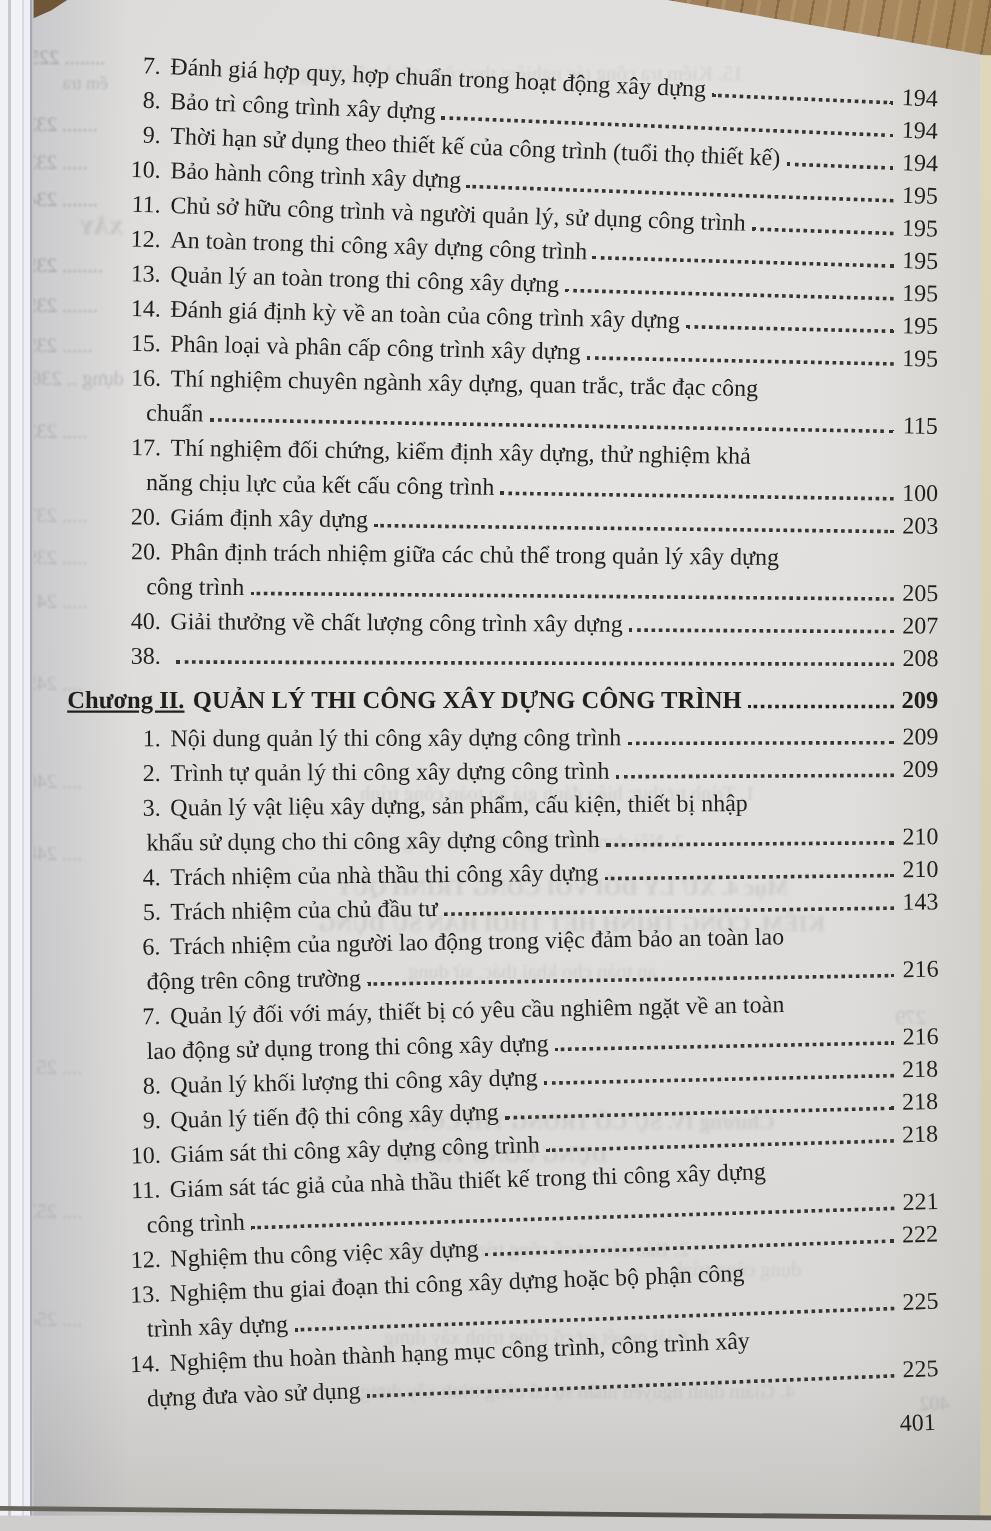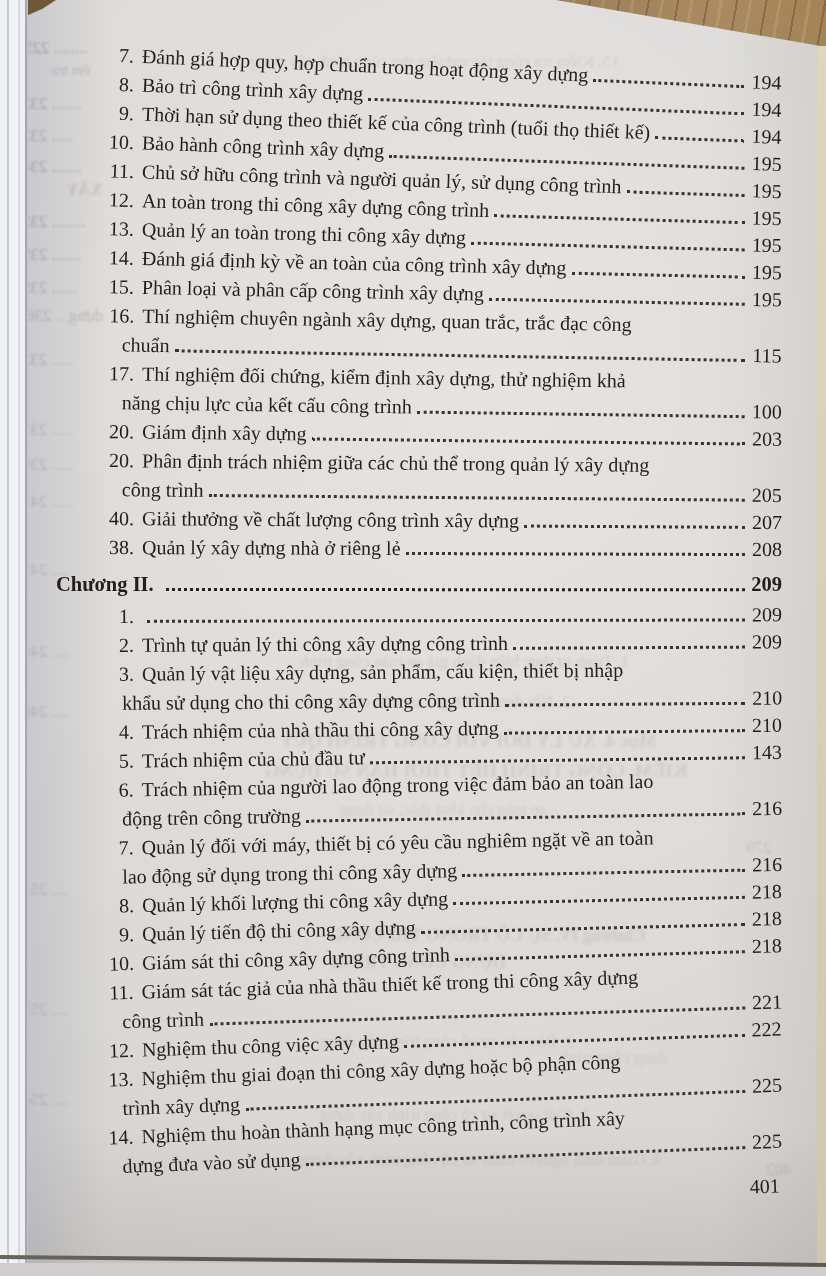--- a/index.html
+++ b/index.html
@@ -38,21 +38,21 @@
   
   .toc{position:absolute;left:0;top:0;right:0;z-index:2;padding:40px 44px 0 96px;color:#221f1a;}
   .entry{line-height:29px;font-size:20px;transform-origin:0 50%;}
   .line{display:flex;align-items:baseline;}
   .no{flex:none;width:46px;text-align:right;padding-right:8px;box-sizing:border-box;}
   .txt{white-space:nowrap;}
   .cont{padding-left:26px;}
   .dots{flex:1 1 auto;min-width:10px;border-bottom:3px dotted #37342d;margin:0 3px 5px 5px;}
   .pg{flex:none;min-width:34px;text-align:right;}
   .chapter{font-weight:bold;font-size:20.5px;margin:8px 0 3px -40px;}
-  .chapter .no{width:auto;padding-right:7px;}
+  .chapter .no{width:auto;padding-right:7px;text-decoration:underline;}
   .chapter .dots{border-bottom-color:#26231d;}
   .folio{margin-top:5px;text-align:right;font-size:20px;transform:rotate(-2.1deg);padding-right:2px;}
 
   
   .ghost{position:absolute;z-index:1;white-space:nowrap;color:#7b7780;
     transform:scaleX(-1);filter:blur(1.1px);font-size:17px;}
   .ghost.b{font-weight:bold;color:#8b867e;filter:blur(1.5px);}
 </style>
 </head>
 <body>
@@ -183,35 +183,36 @@
       <div class="line">
         <span class="no">40.</span>
         <span class="txt">Giải thưởng về chất lượng công trình xây dựng</span>
         <span class="dots"></span>
         <span class="pg">207</span>
       </div>
     </div>
     <div class="entry" style="transform: rotate(0.18deg);">
       <div class="line">
         <span class="no">38.</span>
-        <span class="txt">Quản lý xây dựng nhà ở riêng lẻ</span>
         <span class="dots"></span>
         <span class="pg">208</span>
       </div>
     </div>
     <div class="entry chapter" style="transform: rotate(0.02deg);">
       <div class="line">
         <span class="no">Chương II.</span>
+        <span class="txt">QUẢN LÝ THI CÔNG XÂY DỰNG CÔNG TRÌNH</span>
         <span class="dots"></span>
         <span class="pg">209</span>
       </div>
     </div>
     <div class="entry" style="transform: rotate(-0.14deg);">
       <div class="line">
         <span class="no">1.</span>
+        <span class="txt">Nội dung quản lý thi công xây dựng công trình</span>
         <span class="dots"></span>
         <span class="pg">209</span>
       </div>
     </div>
     <div class="entry" style="transform: rotate(-0.3deg);">
       <div class="line">
         <span class="no">2.</span>
         <span class="txt">Trình tự quản lý thi công xây dựng công trình</span>
         <span class="dots"></span>
         <span class="pg">209</span>

